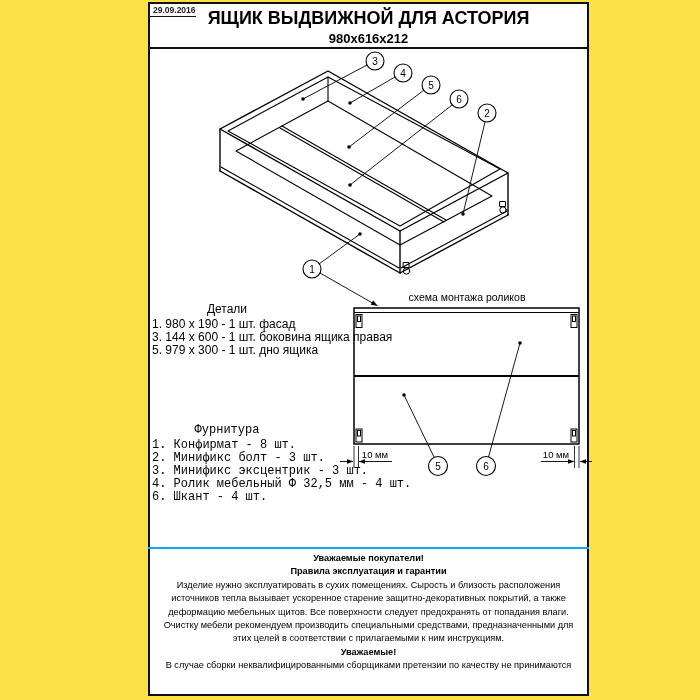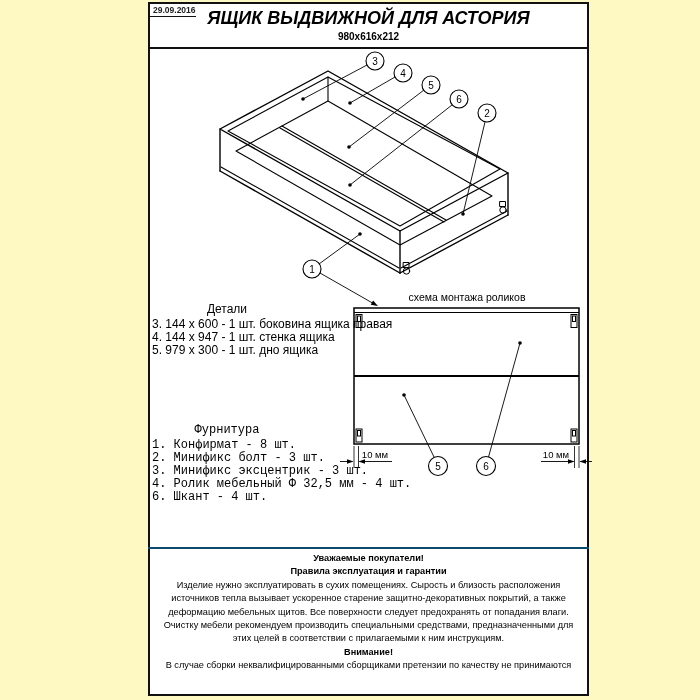--- a/index.html
+++ b/index.html
@@ -1,48 +1,48 @@
 <!DOCTYPE html>
 <html><head>
 <meta charset="utf-8">
 <style>
   html,body{margin:0;padding:0;background:#fff;}
   .page{
-    position:relative;width:700px;height:700px;background:#fef9c3;
+    position:relative;width:700px;height:700px;background:#fde047;
     font-family:"Liberation Sans", sans-serif;color:#000;overflow:hidden;
   }
   .sheet-frame{
     position:absolute;left:148px;top:2px;width:441px;height:694px;
     border:2px solid #111;box-sizing:border-box;background:#fff;
   }
   .date{
     position:absolute;left:153px;top:5px;font-size:8.5px;font-weight:bold;color:#222;
   }
   .date-underline{
     position:absolute;left:150px;top:16px;width:46px;height:1px;background:#111;
   }
   .doc-title{
     position:absolute;left:148px;top:8px;width:441px;text-align:center;
-    font-size:18px;font-weight:bold;letter-spacing:0px;font-style:italic;
+    font-size:18px;font-weight:bold;letter-spacing:0px;
   }
   .doc-subtitle{
     position:absolute;left:148px;top:31px;width:441px;text-align:center;
-    font-size:10px;font-weight:bold;
+    font-size:13px;font-weight:bold;
   }
   .header-sep{
     position:absolute;left:150px;top:47px;width:437px;height:2px;background:#111;
   }
   .list{position:absolute;font-size:12px;line-height:13.1px;}
   .list-title{width:150px;text-align:center;margin-bottom:2px;}
   .list-item{white-space:nowrap;}
   .parts{left:152px;top:303px;}
   .hardware{left:152px;top:424px;font-family:Liberation Mono, monospace;}
   .notice{
     position:absolute;left:148px;top:547px;width:441px;height:149px;
-    border-top:2px solid #0c4a6e;box-sizing:border-box;
+    border-top:2px solid #0ea5e9;box-sizing:border-box;
     padding:3px 8px 0 8px;text-align:center;
     font-size:9.2px;line-height:13.4px;
   }
   .notice-heading{font-weight:bold;}
   svg.overlay{position:absolute;left:0;top:0;}
   svg text{font-family:"Liberation Sans", sans-serif;fill:#000;}
   .callout-num{font-size:10px;}
   .dim-label{font-size:9.5px;}
   .scheme-title{font-size:10.5px;}
 </style>
@@ -190,35 +190,35 @@
       </g>
       <g>
         <circle cx="486" cy="466" r="9.5" fill="#fff" stroke="#000" stroke-width="1.1"></circle>
         <text class="callout-num" x="486" y="466" text-anchor="middle" dy="3.5">6</text>
       </g>
     </g>
   </svg>
 
   <div class="list parts">
     <div class="list-title">Детали</div>
+    <div class="list-item">1. 980 x 190 - 1 шт. фасад</div>
     <div class="list-item">3. 144 x 600 - 1 шт. боковина ящика правая</div>
-    <div class="list-item">4. 144 x 947 - 1 шт. стенка ящика</div>
     <div class="list-item">5. 979 x 300 - 1 шт. дно ящика</div>
   </div>
 
   <div class="list hardware">
     <div class="list-title">Фурнитура</div>
     <div class="list-item">1. Конфирмат - 8 шт.</div>
     <div class="list-item">2. Минификс болт - 3 шт.</div>
     <div class="list-item">3. Минификс эксцентрик - 3 шт.</div>
     <div class="list-item">4. Ролик мебельный Ф 32,5 мм - 4 шт.</div>
     <div class="list-item">6. Шкант - 4 шт.</div>
   </div>
 
   <div class="notice">
     <div class="notice-heading">Уважаемые покупатели!</div>
     <div class="notice-heading">Правила эксплуатация и гарантии</div>
     <div class="notice-body">Изделие нужно эксплуатировать в сухих помещениях. Сырость и близость расположения источников тепла вызывает ускоренное старение защитно-декоративных покрытий, а также деформацию мебельных щитов. Все поверхности следует предохранять от попадания влаги. Очистку мебели рекомендуем производить специальными средствами, предназначенными для этих целей в соответствии с прилагаемыми к ним инструкциям.</div>
-    <div class="notice-heading">Внимание!</div>
+    <div class="notice-heading">Уважаемые!</div>
     <div class="notice-body">В случае сборки неквалифицированными сборщиками претензии по качеству не принимаются</div>
   </div>
 
 </div>
 
 </body></html>

